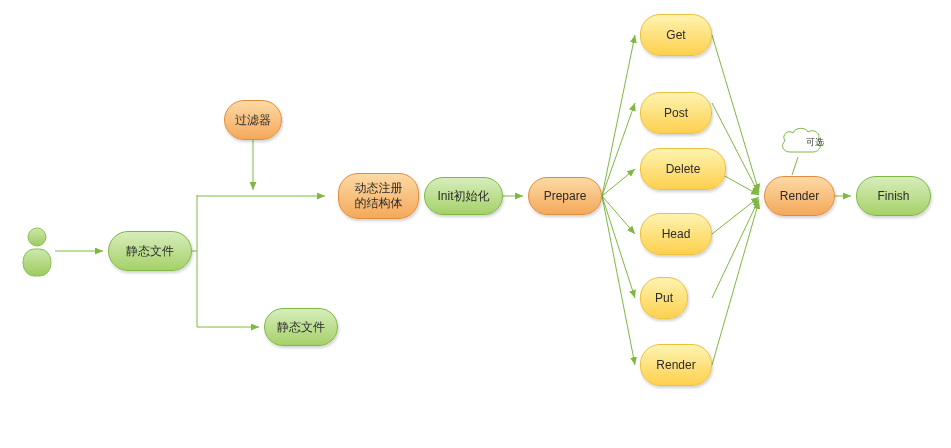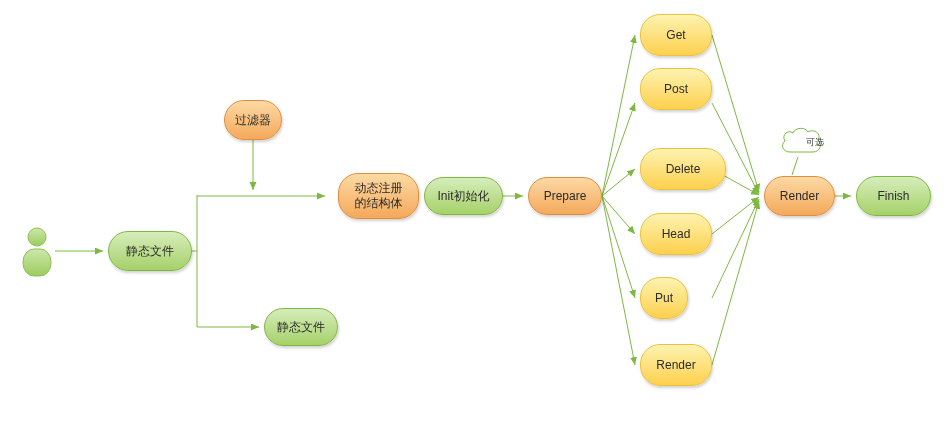--- a/index.html
+++ b/index.html
@@ -103,21 +103,21 @@
   </div>
 
   <div class="node orange" style="left:528px;top:177px;width:74px;height:38px">
     <span>Prepare</span>
   </div>
 
   <div class="node yellow" style="left:640px;top:14px;width:72px;height:42px">
     <span>Get</span>
   </div>
 
-  <div class="node yellow" style="left:640px;top:68px;width:72px;height:42px">
+  <div class="node yellow" style="left:640px;top:92px;width:72px;height:42px">
     <span>Post</span>
   </div>
 
   <div class="node yellow" style="left:640px;top:148px;width:86px;height:42px">
     <span>Delete</span>
   </div>
 
   <div class="node yellow" style="left:640px;top:213px;width:72px;height:42px">
     <span>Head</span>
   </div>

